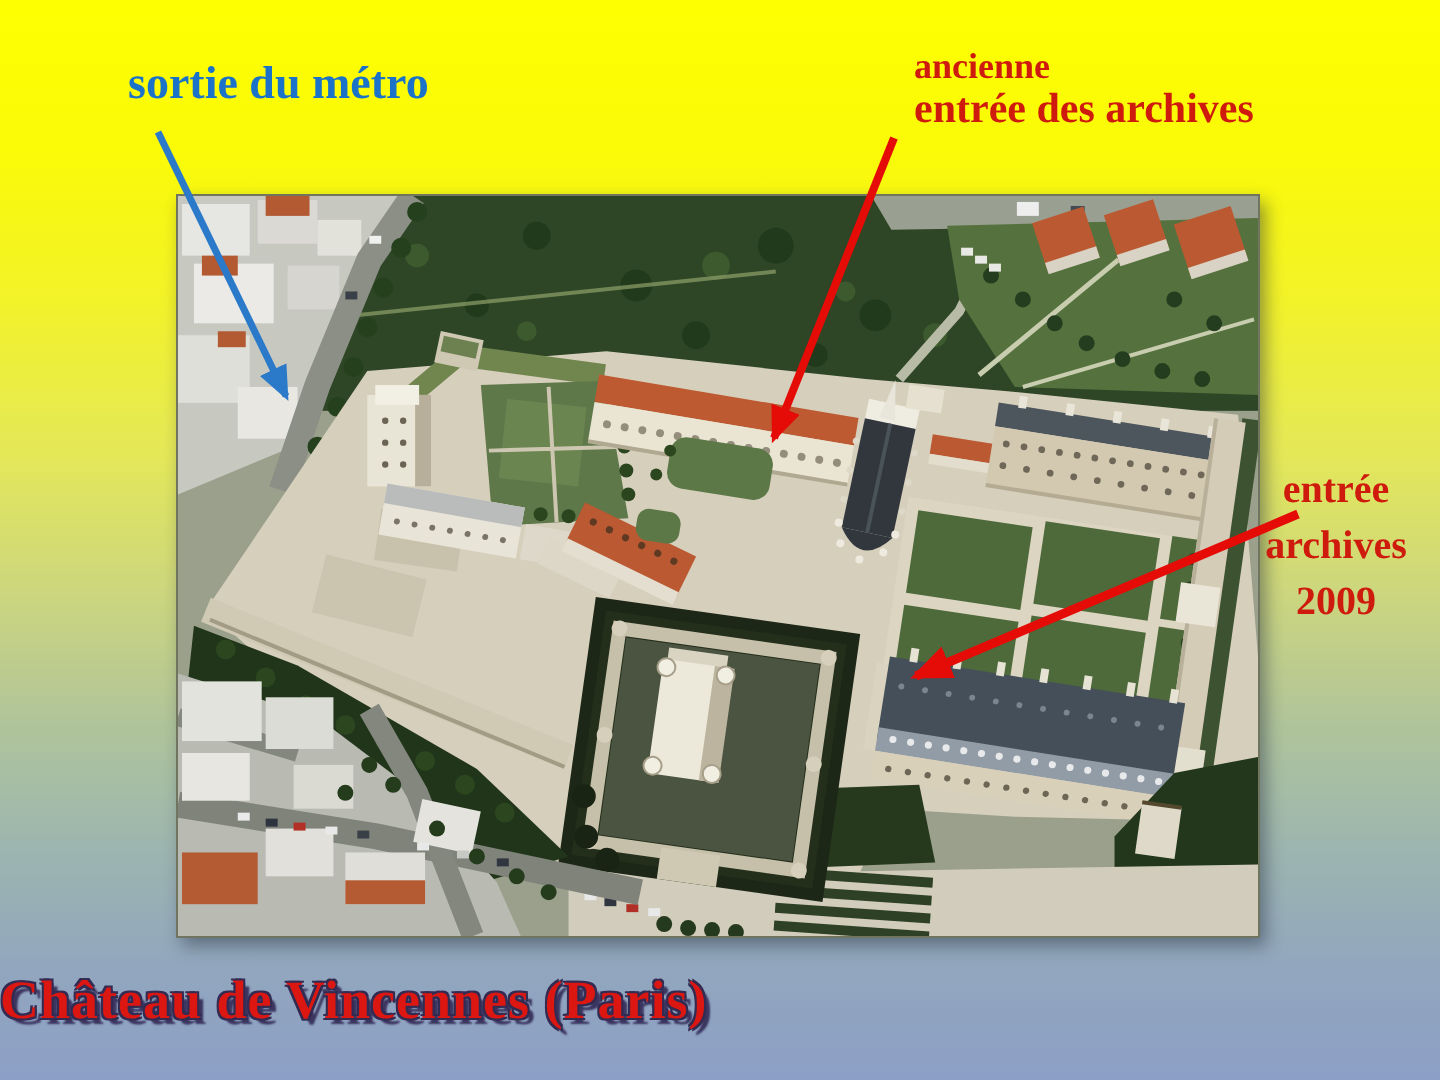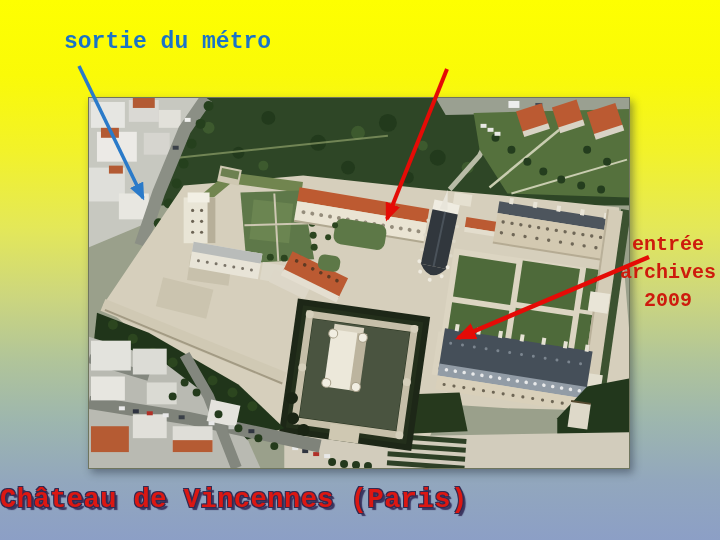--- a/index.html
+++ b/index.html
@@ -1,18 +1,18 @@
 <!DOCTYPE html>
 <html><head>
 <meta charset="utf-8">
 <style>
   html,body{margin:0;padding:0;background:#666;}
   .slide{
     position:relative;width:720px;height:540px;overflow:hidden;
-    font-family:Liberation Mono, monospace;
+    font-family:Liberation Serif, serif;
     background:linear-gradient(180deg,
       #feff00 0%, #fafa08 14%, #f2f22a 28%, #e4e858 42%,
       #ccd67e 55%, #b0c49a 67%, #9db6ae 78%, #92a7bd 89%, #8c9fc6 100%);
   }
   .photo{
     position:absolute;left:88px;top:97px;width:542px;height:372px;
     border:1px solid rgba(80,85,60,.5);
     box-shadow:3px 4px 8px rgba(30,40,60,.45);
     box-sizing:border-box;overflow:hidden;background:#8e9480;
   }
@@ -483,20 +483,24 @@
         <circle cx="130" cy="318" r="4"></circle>
           <circle cx="150" cy="332" r="4"></circle>
           <circle cx="170" cy="342" r="4"></circle>
         <circle cx="186" cy="350" r="4"></circle>
       </g>
     </svg>
   </div>
 
   <div class="label label-metro">sortie du métro</div>
 
+  <div class="label label-archives">
+    <div class="l1">ancienne</div>
+    <div class="l2">entrée des archives</div>
+  </div>
 
   <div class="label label-entrance">
     <div>entrée</div>
     <div>archives</div>
     <div>2009</div>
   </div>
 
   <svg class="arrows">
     <defs>
       <marker id="head-blue" markerWidth="5" markerHeight="4.2" refX="4.2" refY="2.1" orient="auto" markerUnits="strokeWidth">

